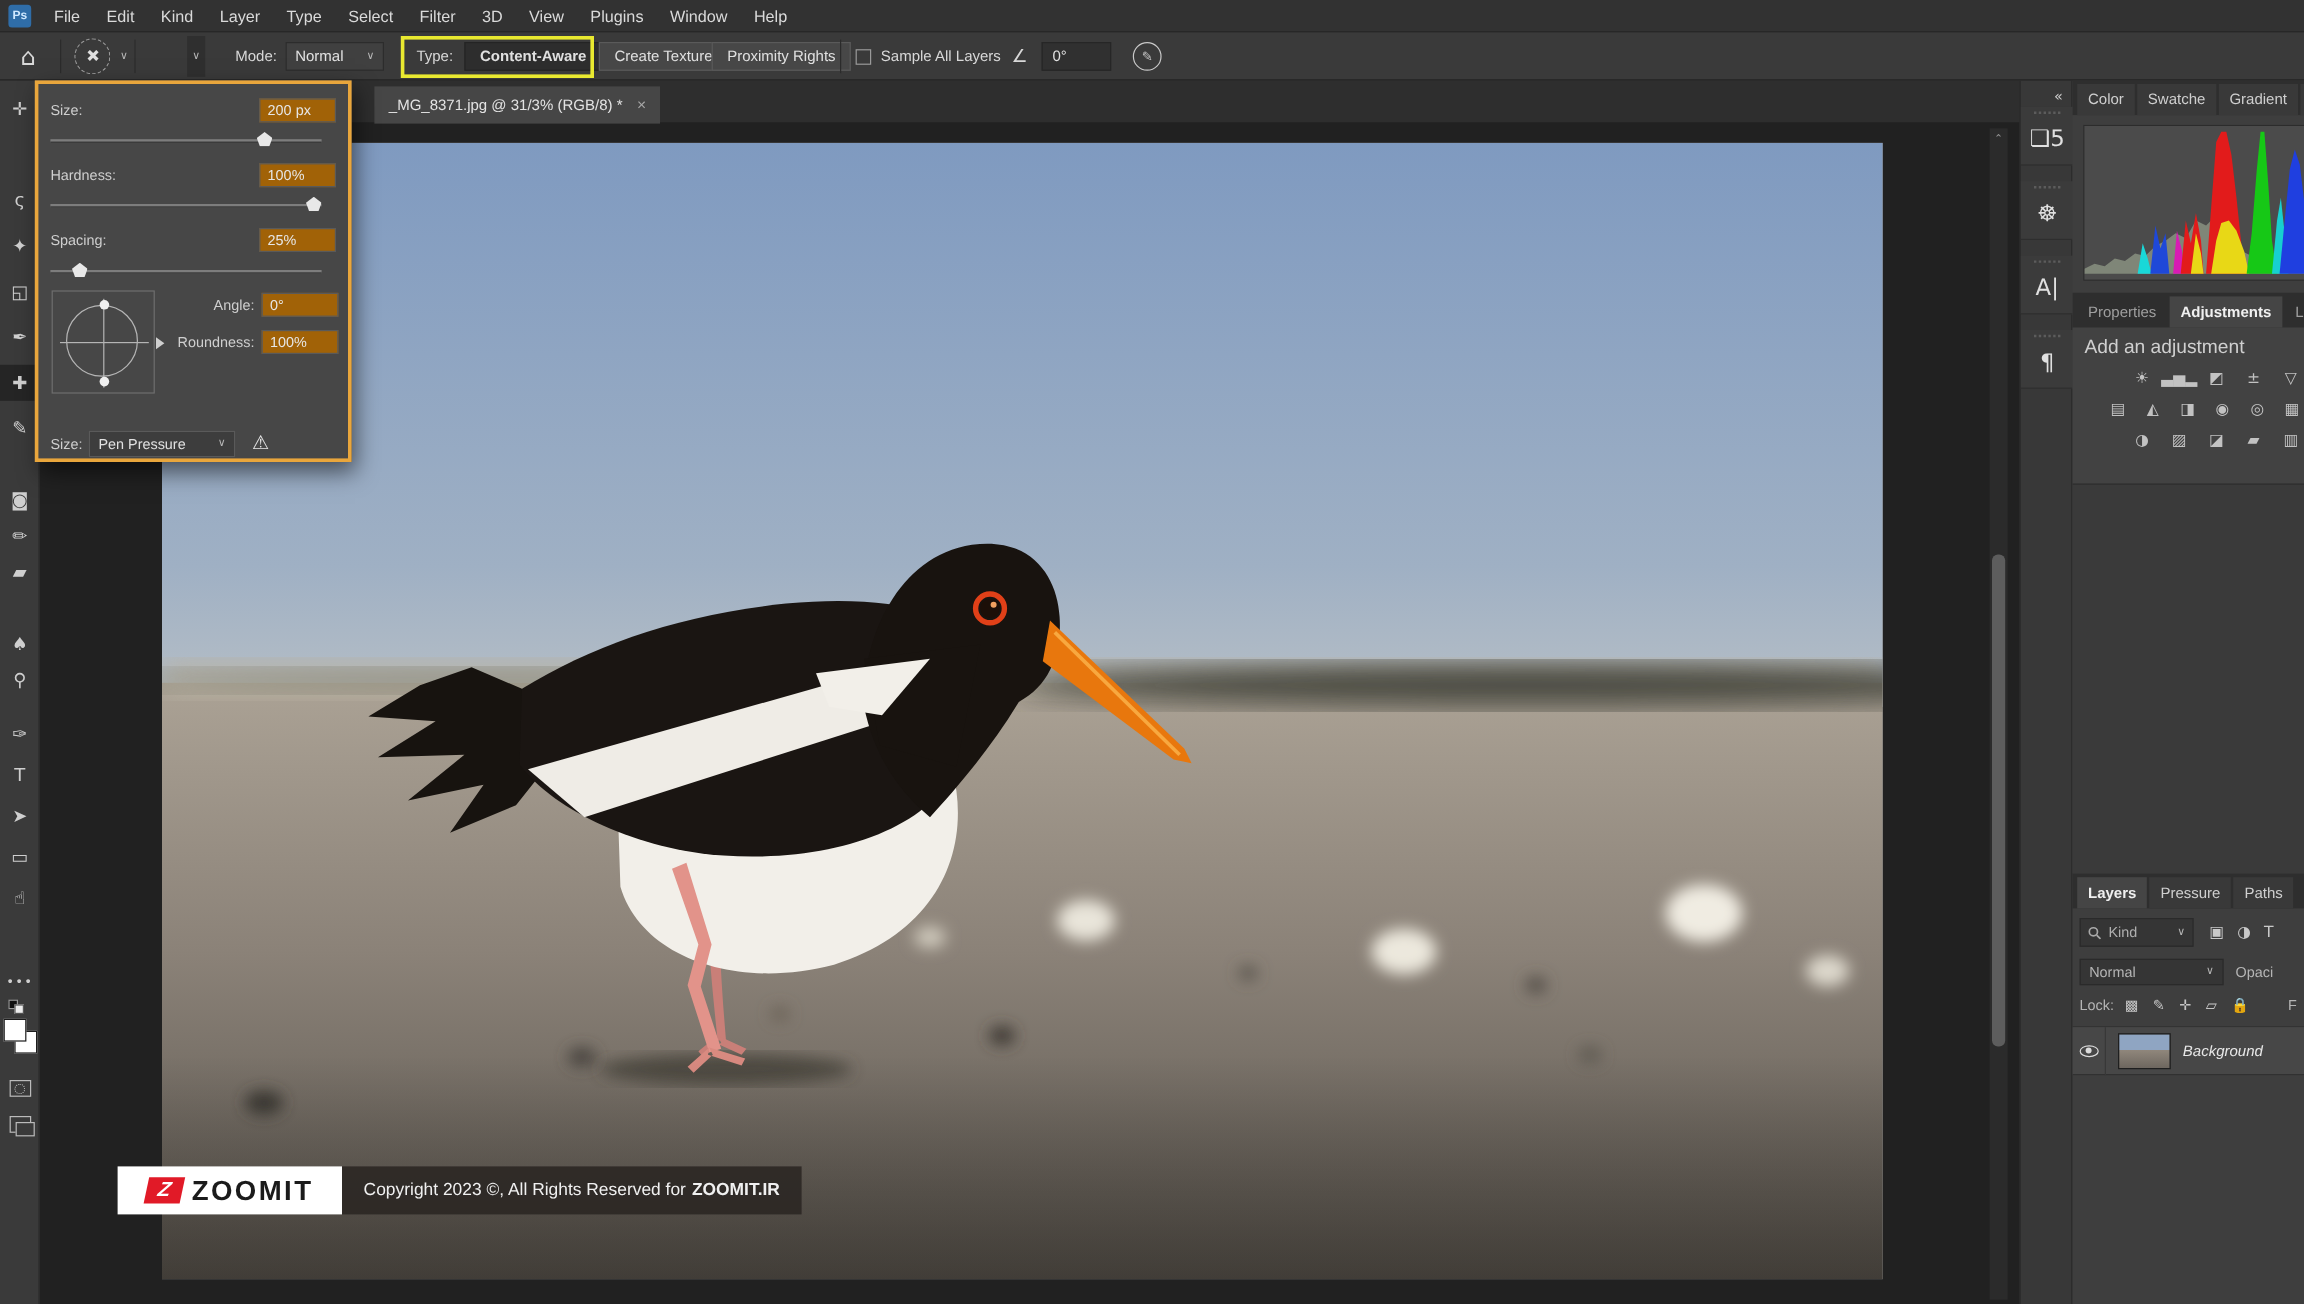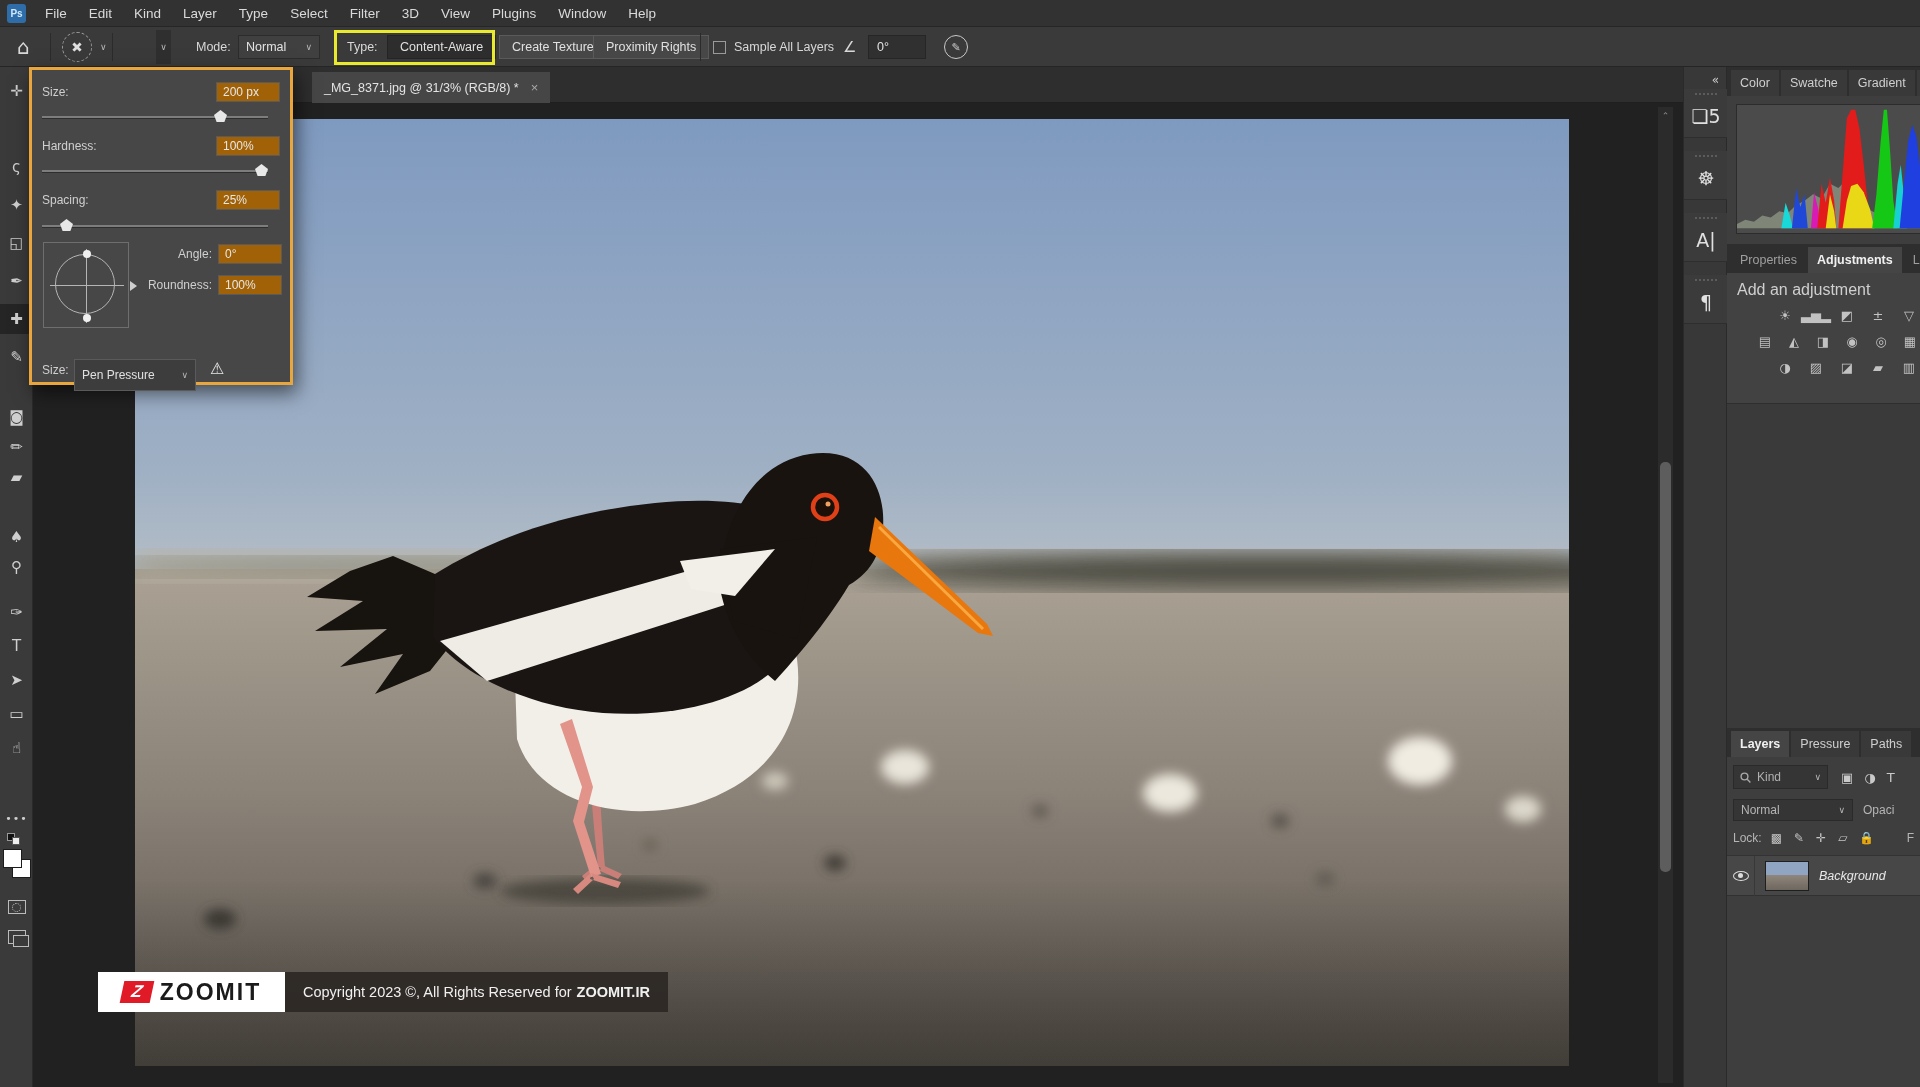--- a/index.html
+++ b/index.html
@@ -31,21 +31,21 @@
   .brushprev .num { font-size:9px; color:#c9c9c9; line-height:8px; }
   .chevstrip { position:absolute; left:156px; top:3px; width:15px; height:34px; background:#2f2f2f;
     display:flex; align-items:center; justify-content:center; }
   .oblabel { font-size:12.5px; color:#d8d8d8; }
   .dropdown { height:24px; background:#404040; border:1px solid #2c2c2c; display:flex;
     align-items:center; justify-content:space-between; padding:0 7px; font-size:12.5px; color:#e2e2e2; }
   .typebox { position:absolute; left:334px; top:3px; width:161px; height:35px;
     border:3px solid #e9e930; z-index:5; }
   .obbtn { height:24px; padding:0 12px; display:flex; align-items:center; font-size:12.5px;
     color:#e0e0e0; background:#474747; border:1px solid #5a5a5a; }
-  .obbtn.selected { background:#2d2d2d; border:1px solid #242424; }
+  .obbtn.selected { background:#2d2d2d; border:1px solid #242424;font-weight:bold; }
   .cb { width:13px; height:13px; border:1px solid #9a9a9a; background:transparent; margin-right:8px; }
   .angleinput { width:58px; height:24px; background:#303030; border:1px solid #262626;
     display:flex; align-items:center; padding-left:8px; font-size:12.5px; color:#e2e2e2; }
   .pressure { width:24px; height:24px; border:1.5px solid #c9c9c9; border-radius:50%;
     display:flex; align-items:center; justify-content:center; font-size:11px; color:#c9c9c9; }
 
   
   .toolbar { position:absolute; left:0; top:67px; width:33px; height:1020px; background:#3a3a3a;
     border-right:1px solid #2a2a2a; z-index:10; }
   .tool { position:absolute; left:0; width:33px; height:30px; display:flex; align-items:center;
@@ -97,21 +97,21 @@
     clip-path:polygon(50% 0,100% 42%,80% 100%,20% 100%,0 42%); }
   .anglewidget { position:absolute; left:11px; top:172px; width:86px; height:86px; border:1px solid #6e6e6e; }
   .anglewidget .circ { position:absolute; left:11px; top:11px; width:60px; height:60px;
     border:1.5px solid #b5b5b5; border-radius:50%; }
   .anglewidget .hline { position:absolute; left:6px; top:42px; width:74px; height:1px; background:#b5b5b5; }
   .anglewidget .vline { position:absolute; left:42px; top:6px; width:1px; height:74px; background:#b5b5b5; }
   .anglewidget .dot { position:absolute; width:8px; height:8px; background:#f0f0f0; border-radius:50%; left:39px; }
   .anglewidget .tri { position:absolute; right:-9px; top:38px; width:0; height:0;
     border-left:7px solid #cfcfcf; border-top:5px solid transparent; border-bottom:5px solid transparent; }
   .bfield { position:absolute; height:20px; display:flex; align-items:center; color:#cfcfcf; }
-  .pendrop { position:absolute; left:42px; top:289px; width:122px; height:32px; background:#3d3d3d;
+  .pendrop { position:absolute; left:42px; top:289px; width:122px; height:22px; background:#3d3d3d;
     border:1px solid #5a5a5a; color:#e0e0e0; display:flex; align-items:center;
     justify-content:space-between; padding:0 7px; font-size:12px; }
   .warn { position:absolute; left:178px; top:289px; color:#e6e6e6; font-size:16px; }
 
   
   .rail { position:absolute; left:1683px; top:67px; width:44px; height:1020px; background:#383838;
     border-left:1px solid #2a2a2a; border-right:1px solid #2a2a2a; }
   .rail .collapse { position:absolute; top:6px; right:7px; color:#cfcfcf; font-size:12px; }
   .railtile { position:absolute; left:0; width:44px; background:#3b3b3b; border-bottom:1px solid #2e2e2e;
     text-align:center; }

